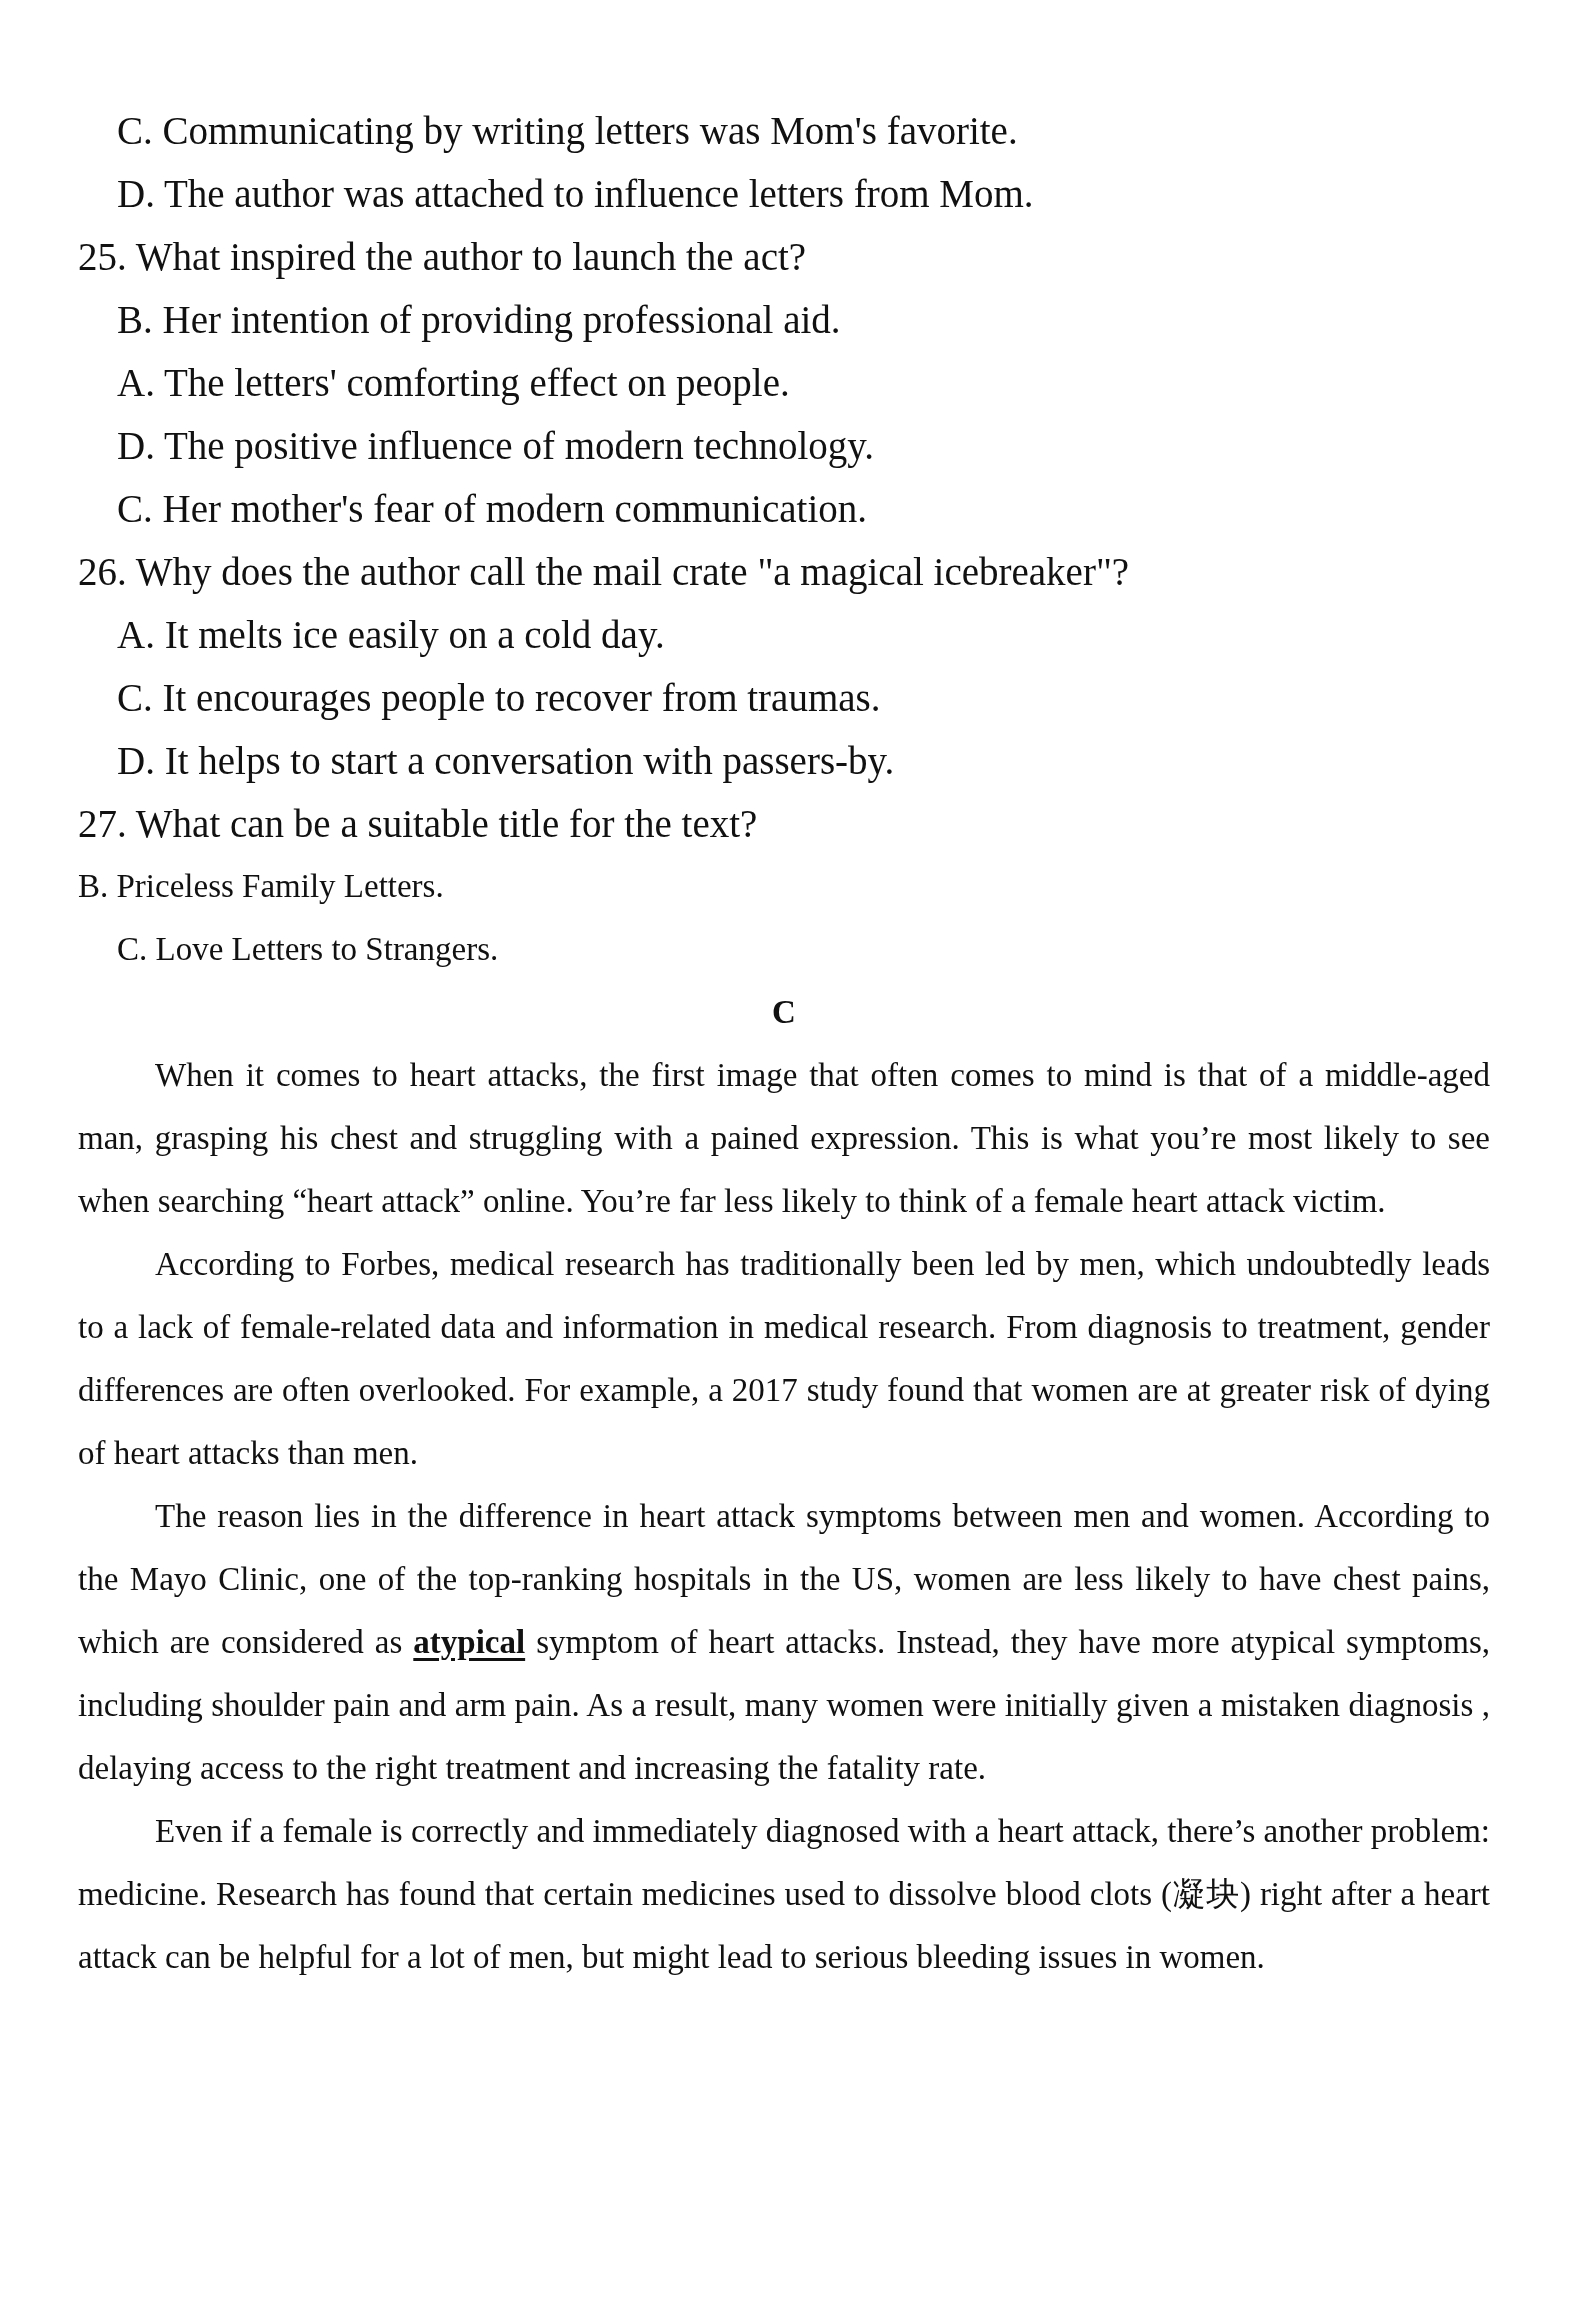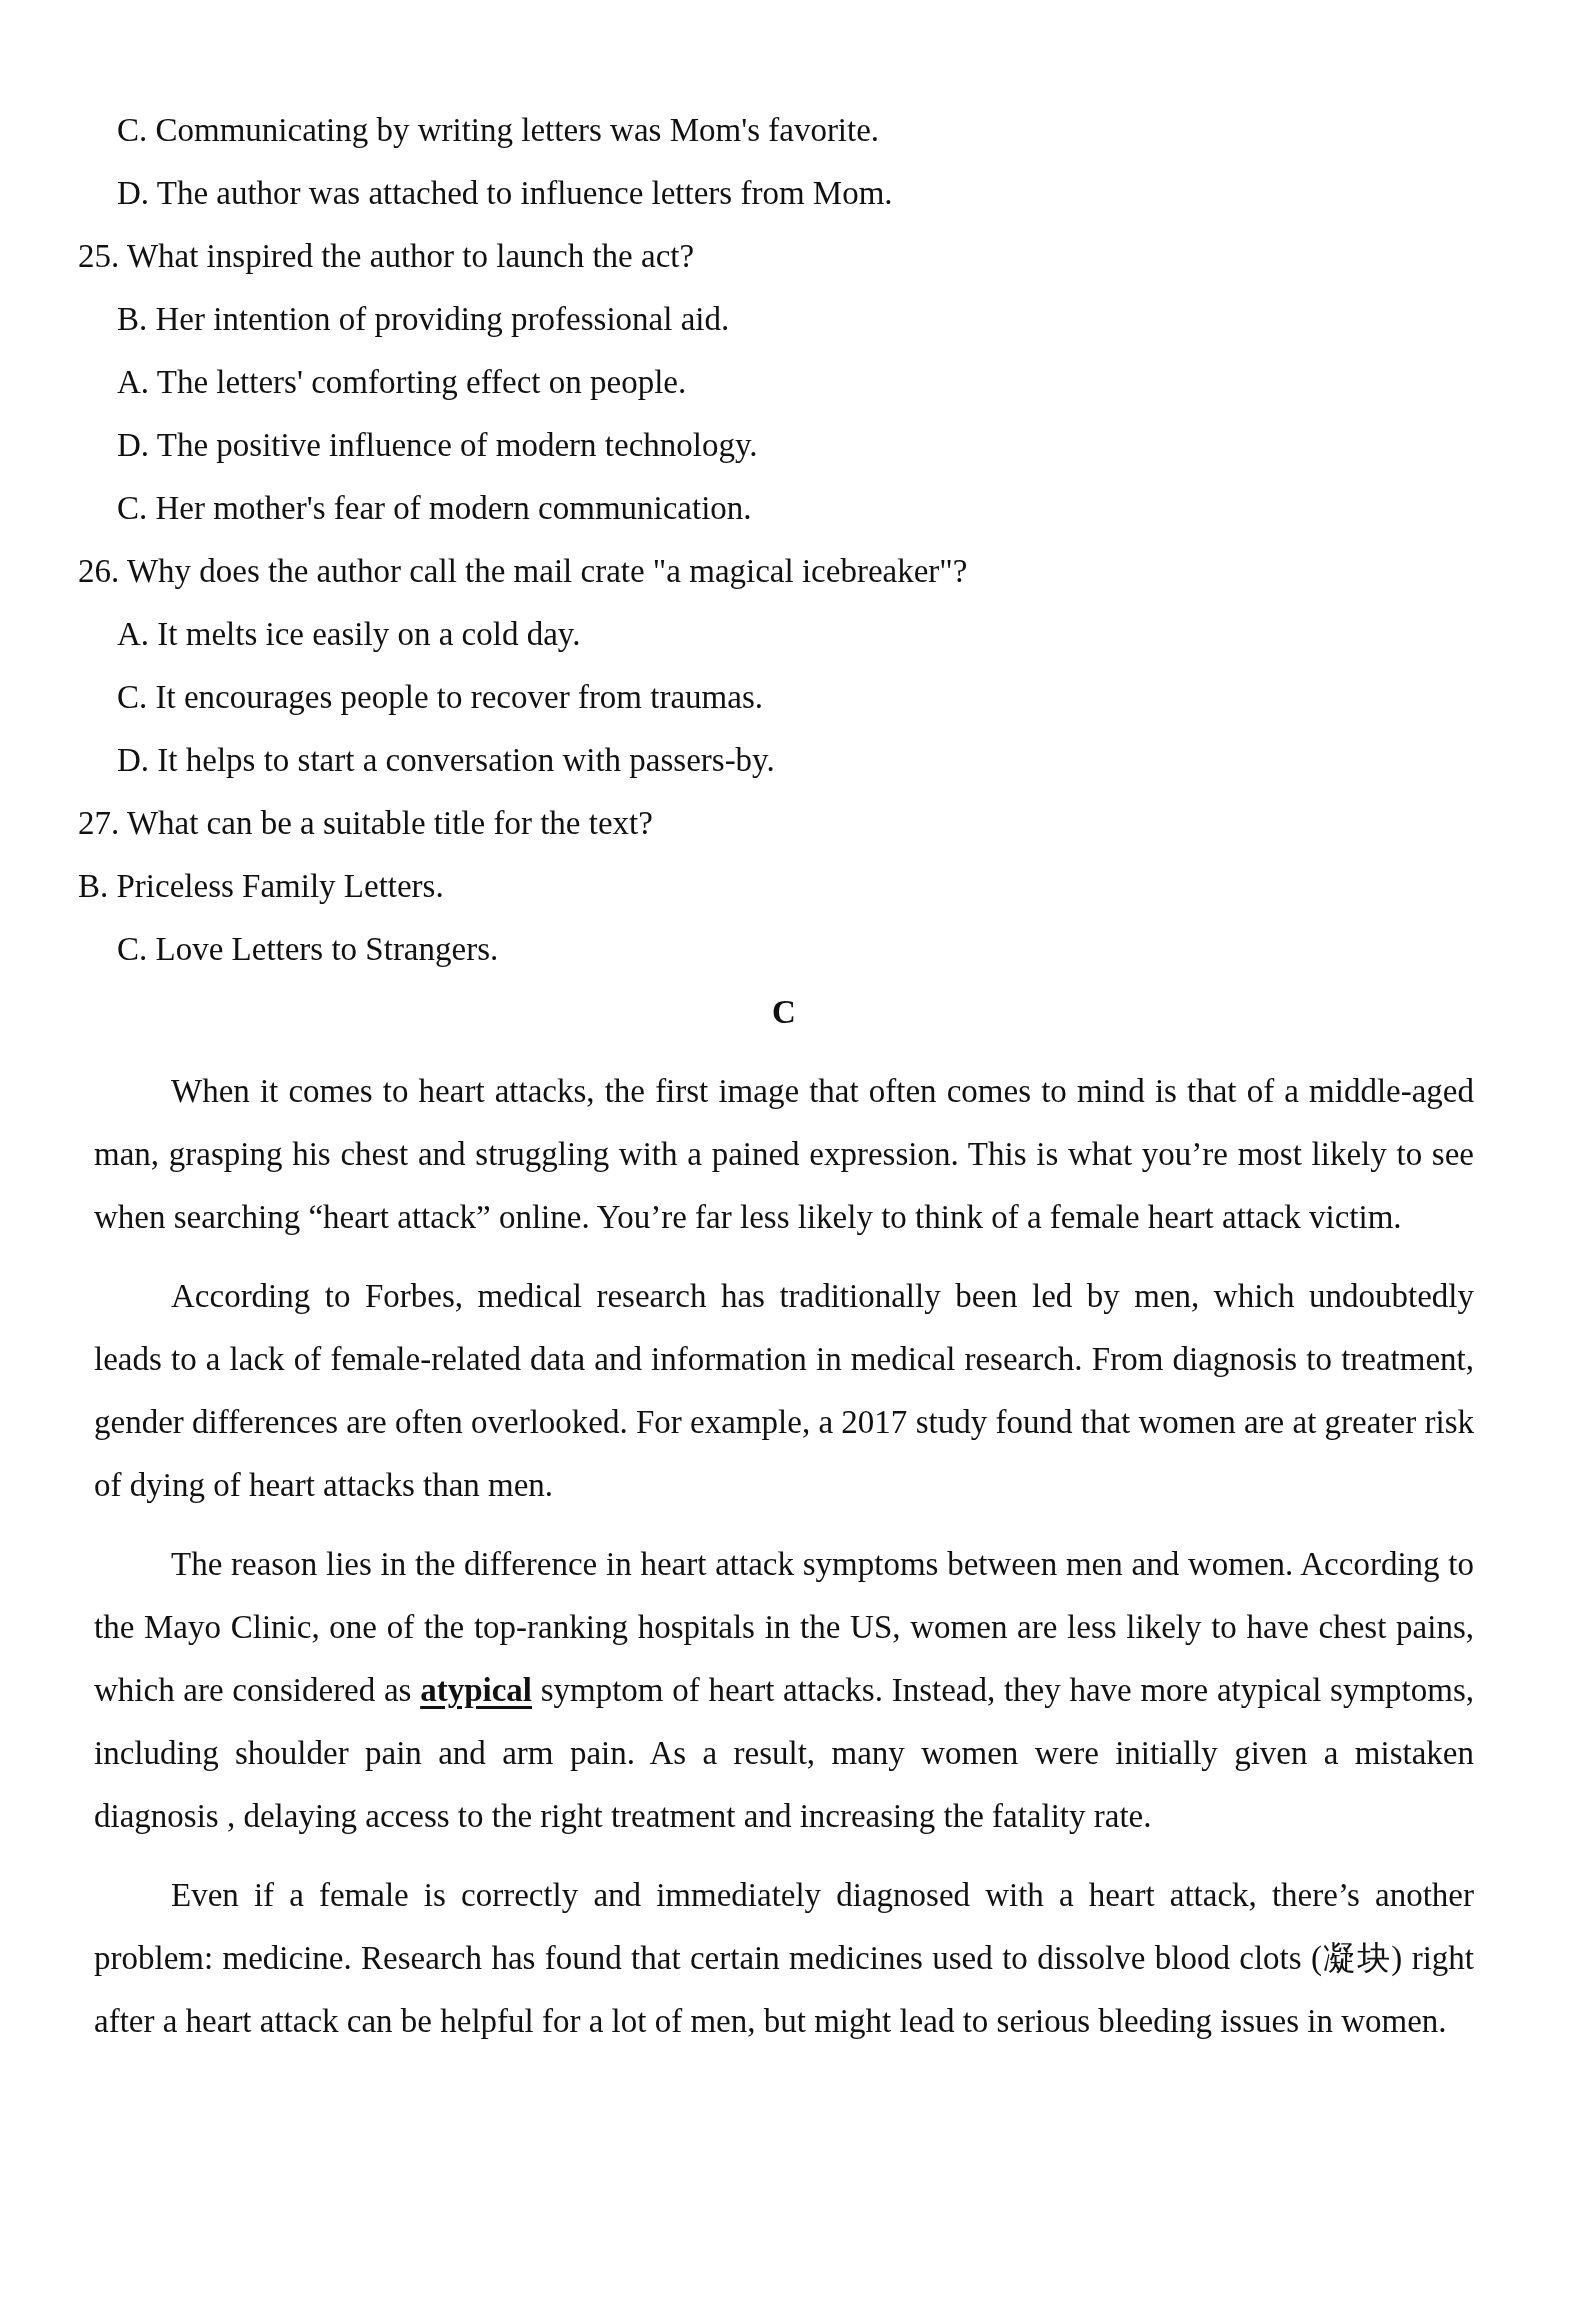--- a/index.html
+++ b/index.html
@@ -15,21 +15,21 @@
     font-family: "Liberation Serif", "DejaVu Serif", serif;
     color: #111111;
   }
   .page {
     position: absolute;
     left: 78px;
     top: 99px;
     width: 1412px;
   }
   .line {
-    font-size: 33px;
+    font-size: 39px;
     line-height: 63px;
     height: 63px;
     white-space: nowrap;
   }
   .q { padding-left: 0; }
   .opt { padding-left: 39px; }
   .two-col {
     display: flex;
     font-size: 33px;
     line-height: 63px;
@@ -44,21 +44,21 @@
     line-height: 63px;
     height: 63px;
     text-align: center;
     width: 1412px;
   }
   .para {
     font-size: 33px;
     line-height: 63px;
     text-align: justify;
     text-indent: 77px;
-    margin: 16px;
+    margin: 0;
   }
   .uline {
     font-weight: bold;
     text-decoration: underline;
     text-decoration-thickness: 3.3px;
     text-underline-offset: 5px;
   }
 </style>
 </head>
 <body>

